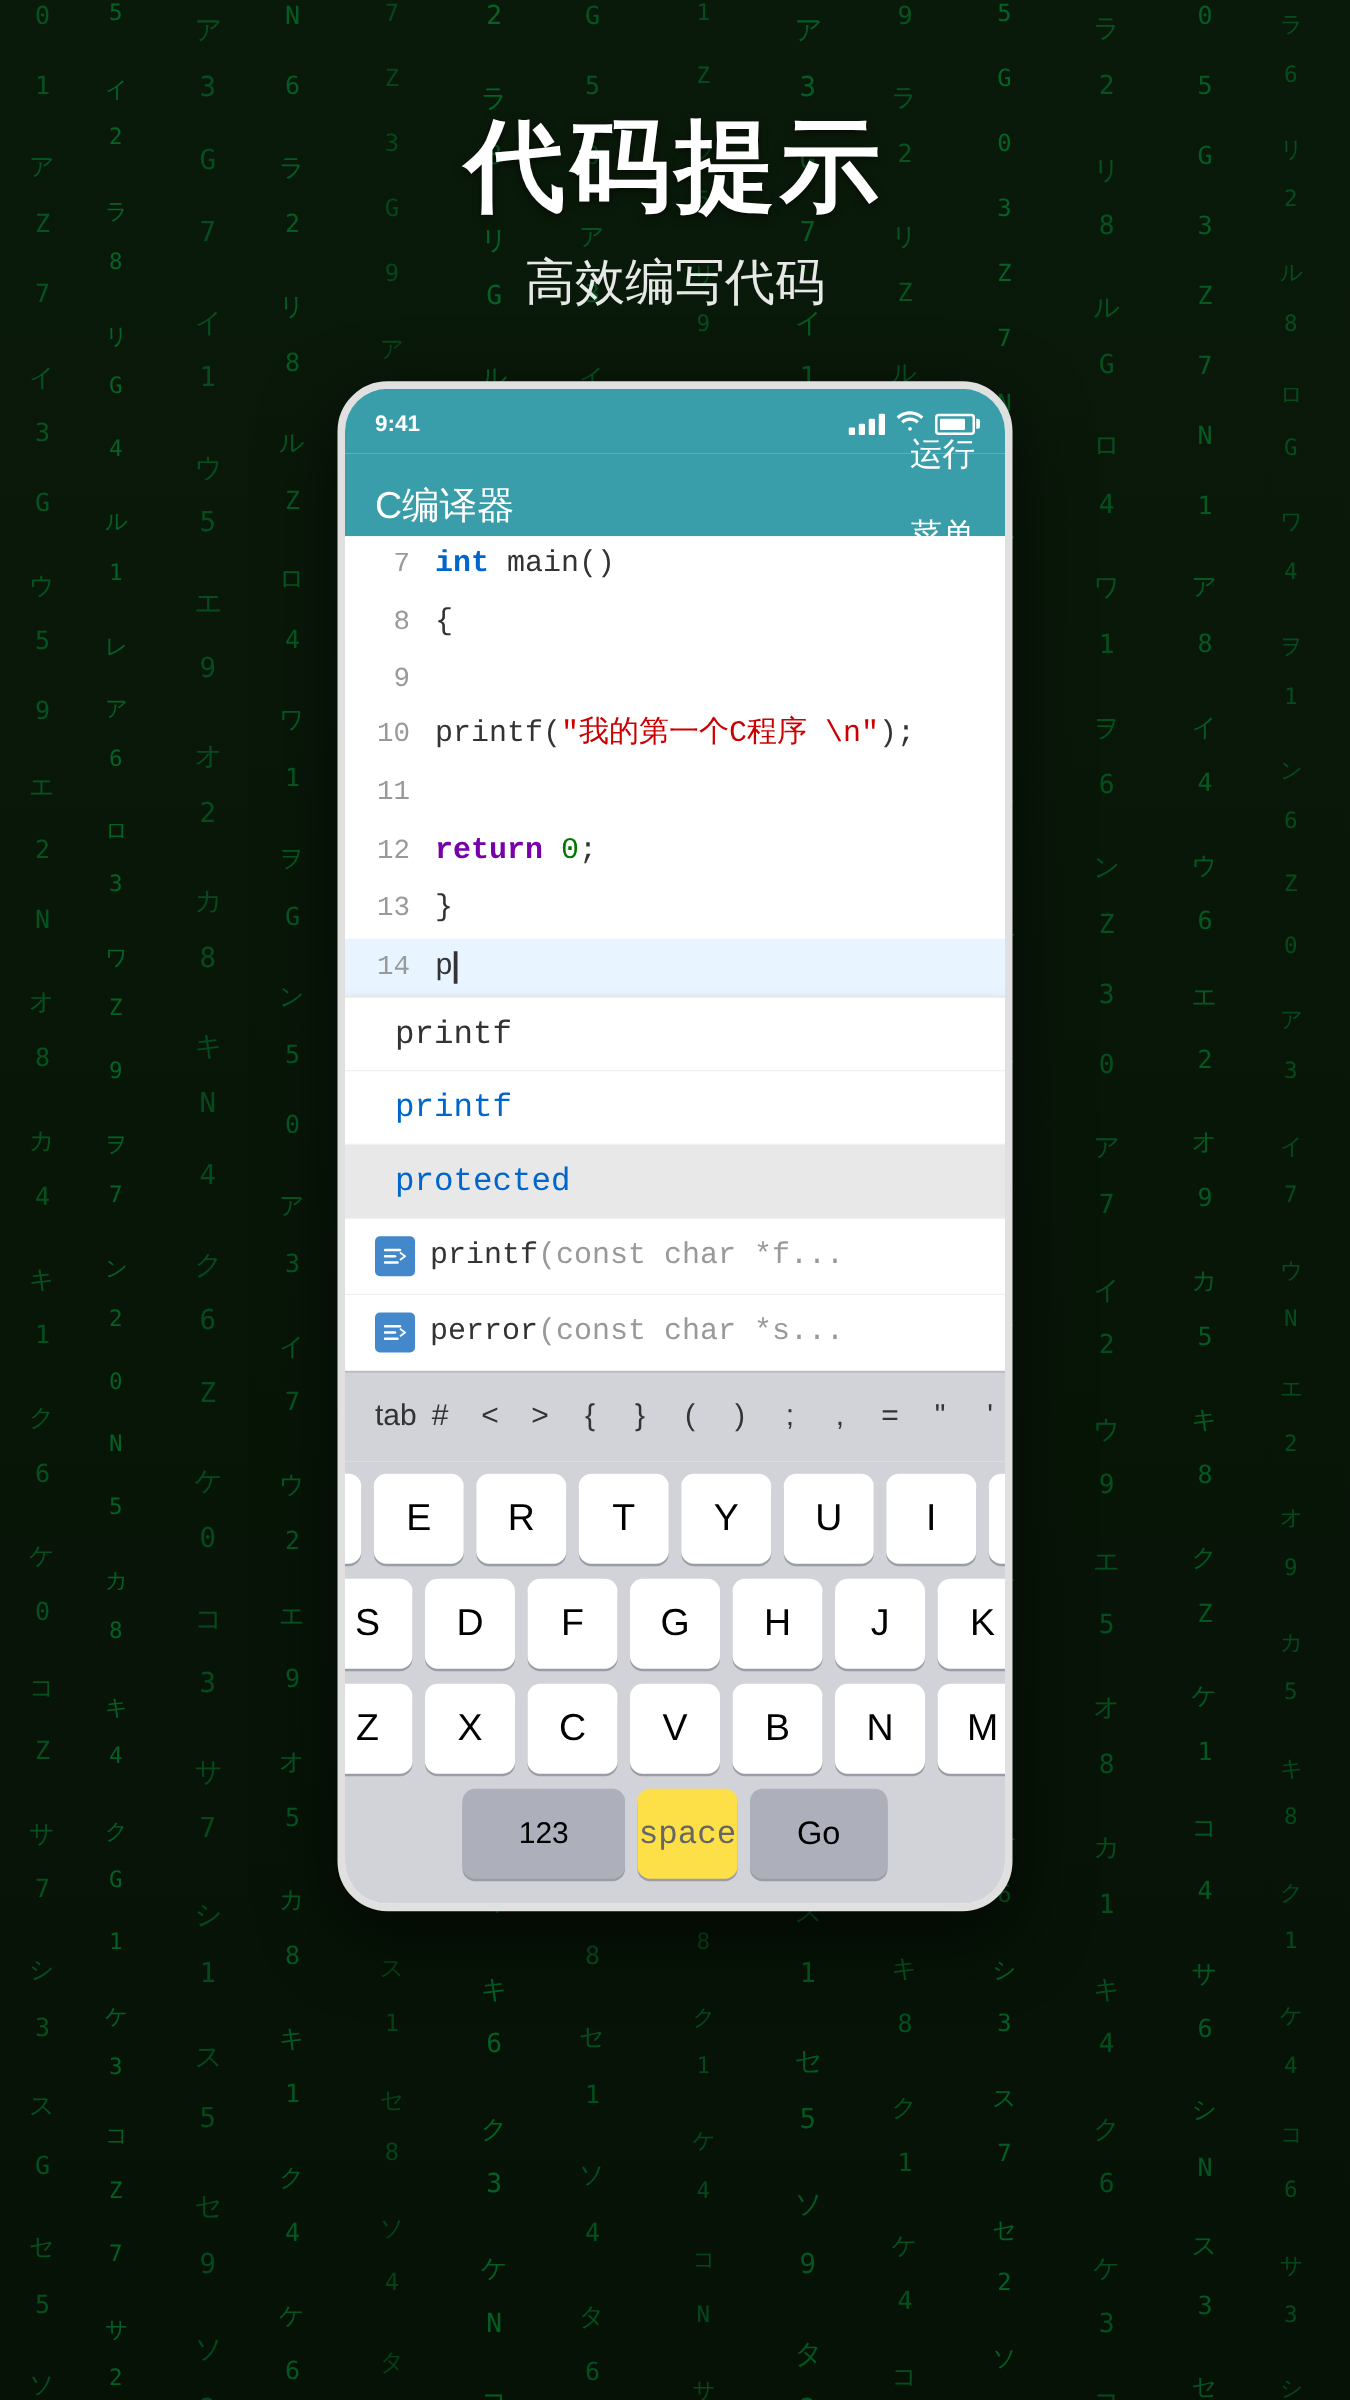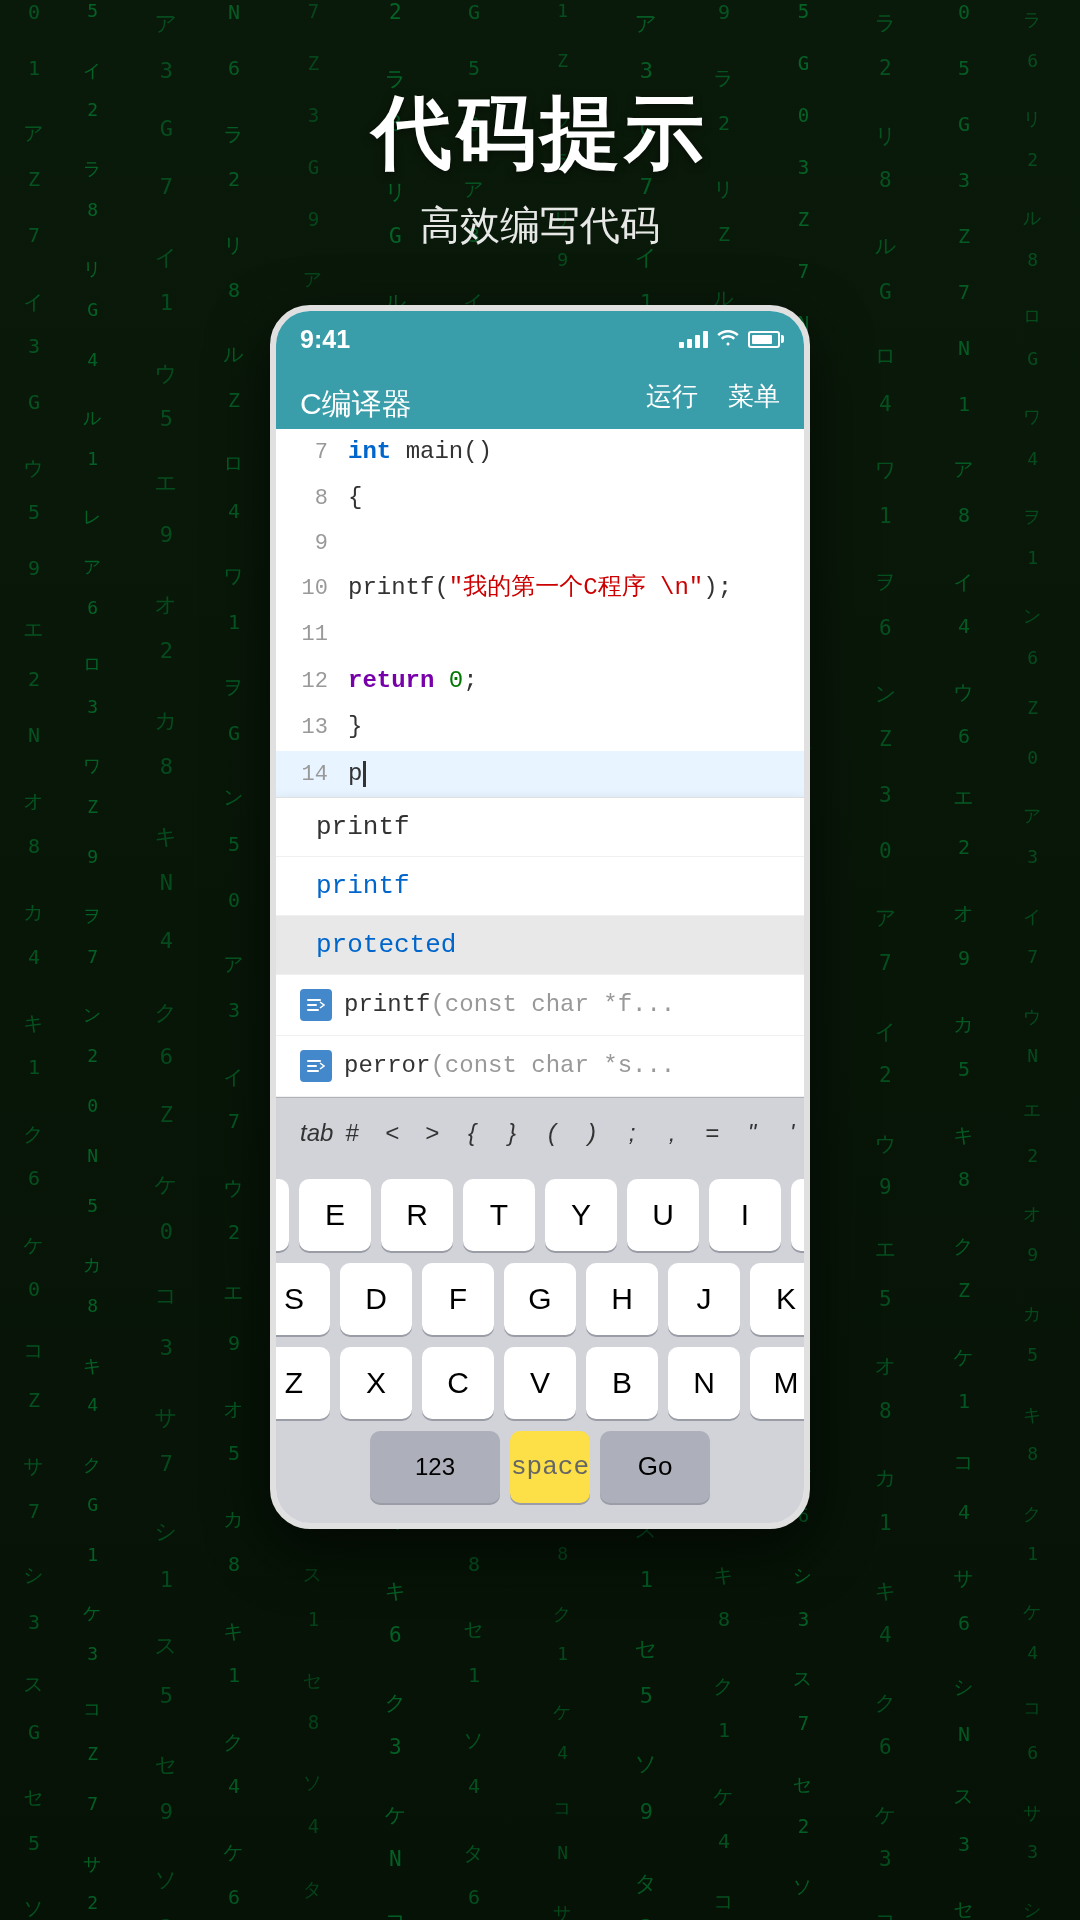--- a/index.html
+++ b/index.html
@@ -86,21 +86,21 @@
       background: #3a9eaa;
       display: flex;
       justify-content: space-between;
       align-items: center;
       padding: 14px 24px 10px 24px;
       height: 52px;
     }
 
     .status-time {
       color: #ffffff;
-      font-size: 25px;
+      font-size: 18px;
       font-weight: 600;
     }
 
     .status-icons {
       display: flex;
       align-items: center;
       gap: 8px;
     }
 
     .signal-bars {
@@ -164,20 +164,21 @@
     .app-title {
       color: #ffffff;
       font-size: 30px;
       font-weight: 500;
       margin-top: 16px;
     }
 
     .titlebar-actions {
       display: flex;
       gap: 30px;
+      flex-direction: column;
     }
 
     .titlebar-btn {
       color: #ffffff;
       font-size: 26px;
       cursor: pointer;
     }
 
     
     .code-editor {
@@ -288,21 +289,20 @@
       background: transparent;
       border: none;
       color: #333333;
       font-size: 24px;
       font-weight: 400;
       cursor: pointer;
       padding: 6px 8px;
       border-radius: 6px;
       min-width: 40px;
       text-align: center;
-      font-style: italic;
     }
 
     
     .keyboard {
       background: #d1d3d9;
       padding: 10px 8px 8px 8px;
     }
 
     .key-row {
       display: flex;

